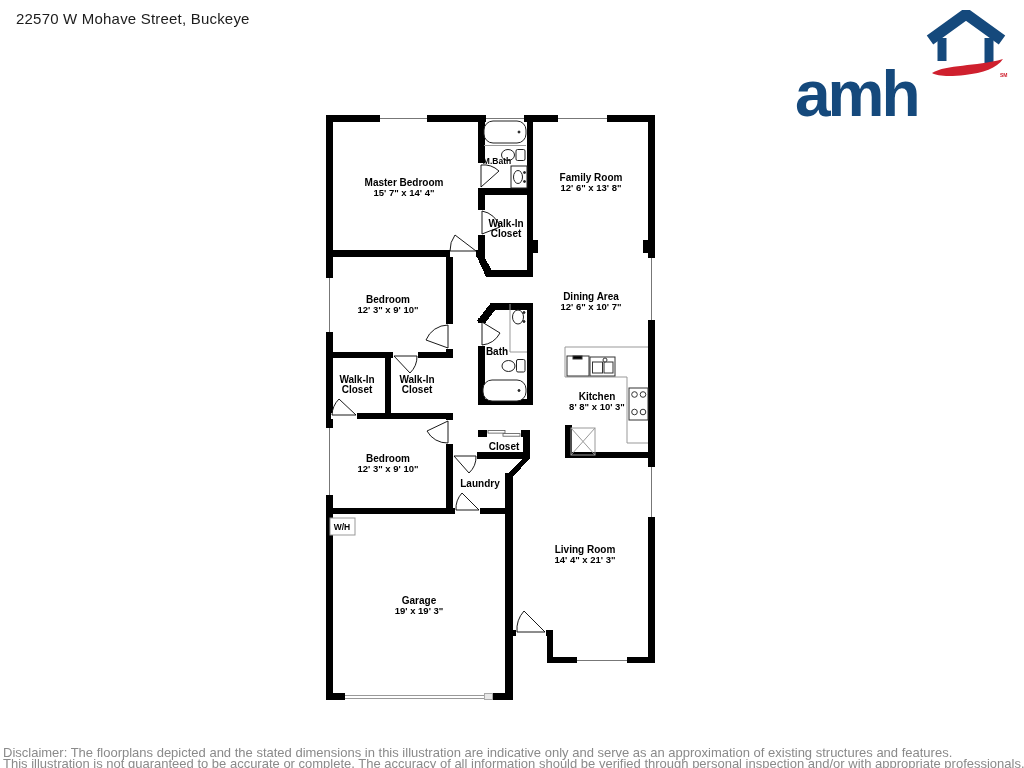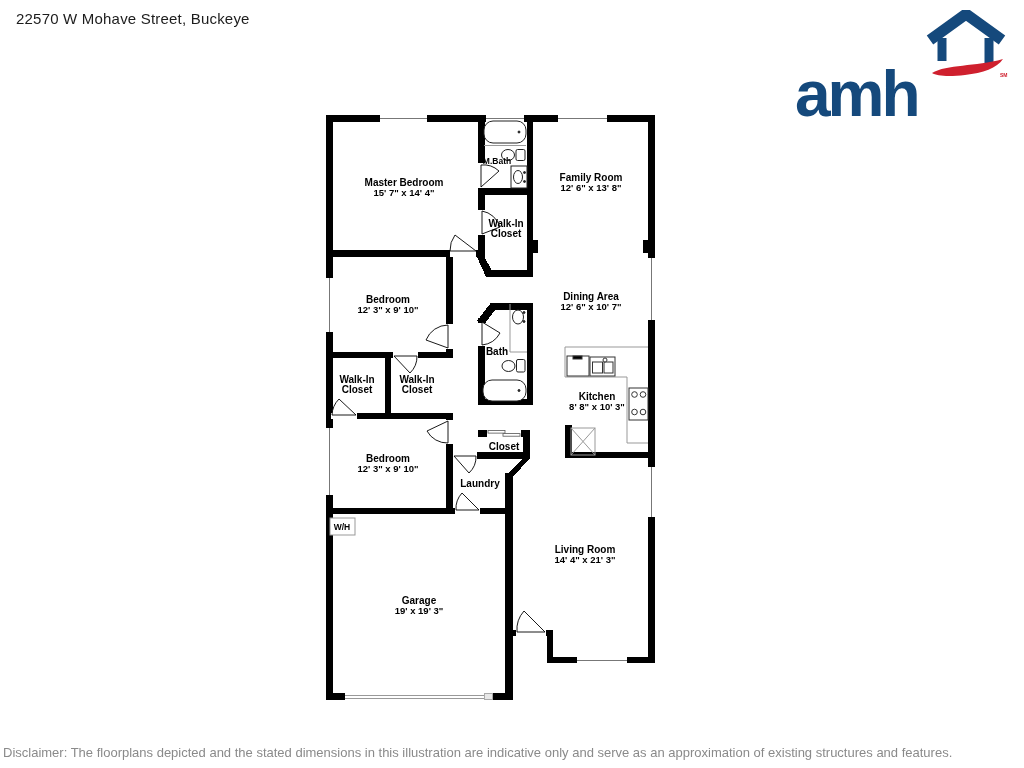--- a/index.html
+++ b/index.html
@@ -261,13 +261,14 @@
     </g>
     <g>
       <text class="rname" x="419" y="604">Garage</text>
       <text class="rdims" x="419" y="614">19' x 19' 3"</text>
     </g>
   </g>
 </svg>
 
 <div class="disclaimer">
   <div>Disclaimer: The floorplans depicted and the stated dimensions in this illustration are indicative only and serve as an approximation of existing structures and features.</div>
+  <div>This illustration is not guaranteed to be accurate or complete. The accuracy of all information should be verified through personal inspection and/or with appropriate professionals.</div>
 </div>
 
 </body></html>

